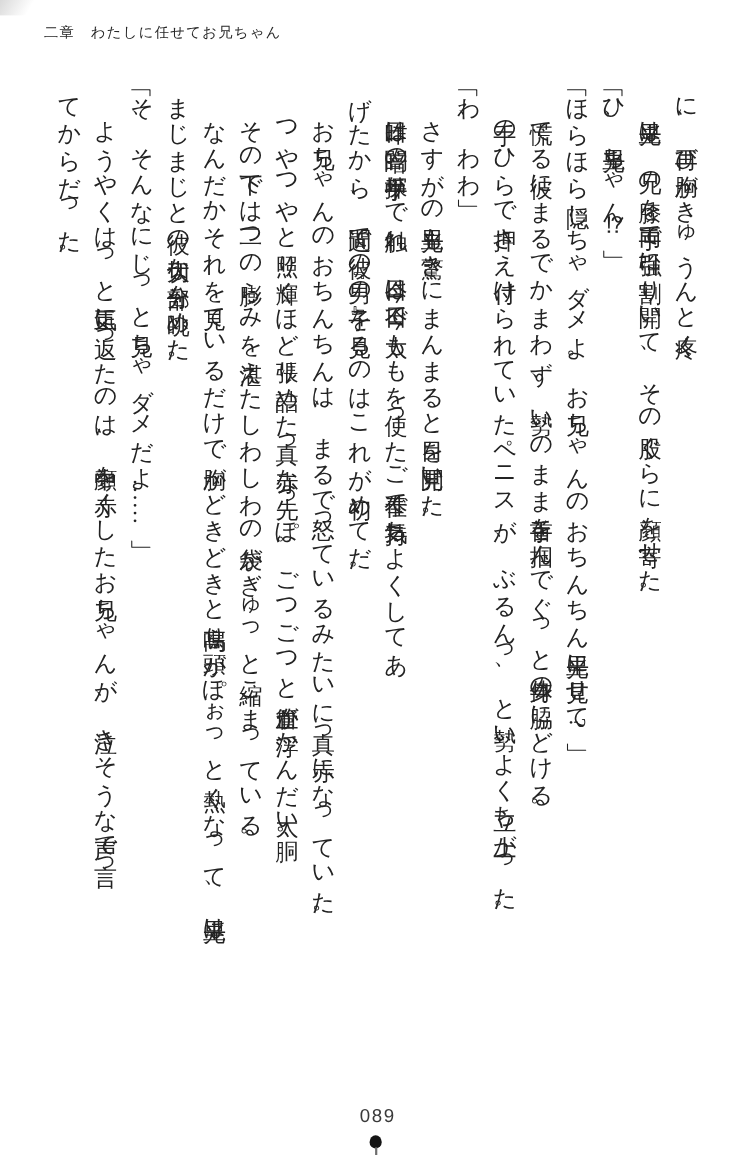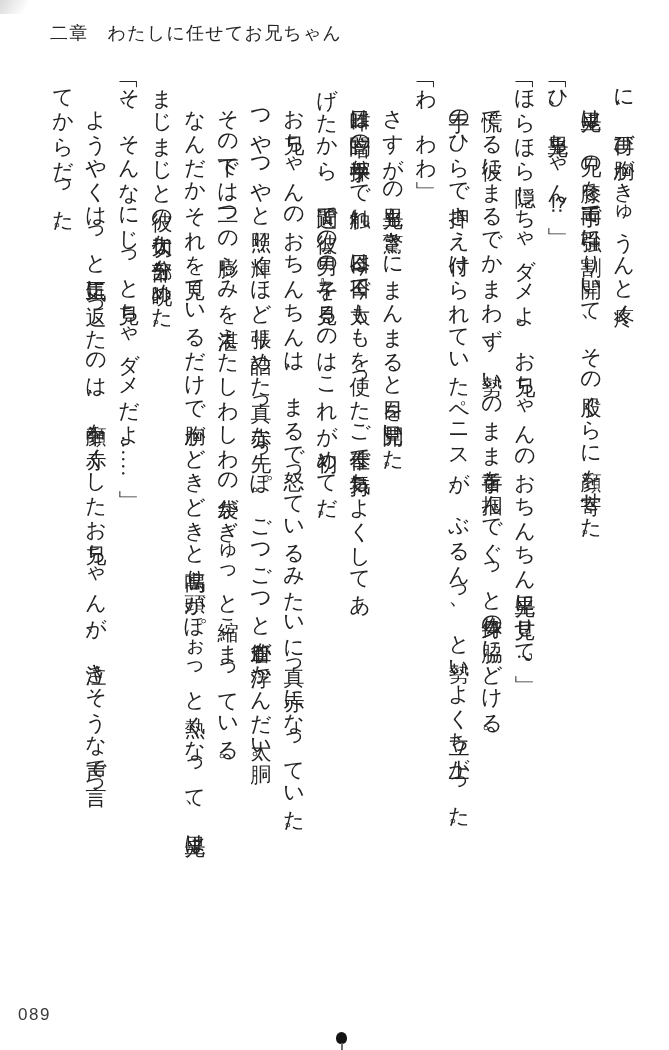--- a/index.html
+++ b/index.html
@@ -18,22 +18,22 @@
     position: absolute;
     top: 0; left: 0;
     width: 34px; height: 14px;
     background: linear-gradient(120deg, #c9c9c9 0%, rgba(255,255,255,0) 75%);
     opacity: 0.7;
     pointer-events: none;
   }
   .chapter-header {
     position: absolute;
     top: 21px;
-    left: 50px;
-    font-size: 18px;
+    left: 40px;
+    font-size: 13px;
     letter-spacing: 1.2px;
     color: #262626;
     white-space: nowrap;
   }
   .text-block {
     position: absolute;
     top: 74px;
     right: 29px;
     height: 870px;
     writing-mode: vertical-rl;
@@ -47,20 +47,21 @@
     padding: 0;
     line-height: 33px;          
     letter-spacing: 0.2px;      
     white-space: nowrap;        
   }
   .page-number {
     position: absolute;
     top: 1005px;
     left: 0;
     width: 100%;
+    text-align: center;
     padding-left: 18px;
     box-sizing: border-box;
     font-family: "Liberation Sans", sans-serif;
     font-size: 17px;
     letter-spacing: 1.5px;
     color: #3a3a3a;
   }
   .page-marker {
     position: absolute;
     top: 1032px;

